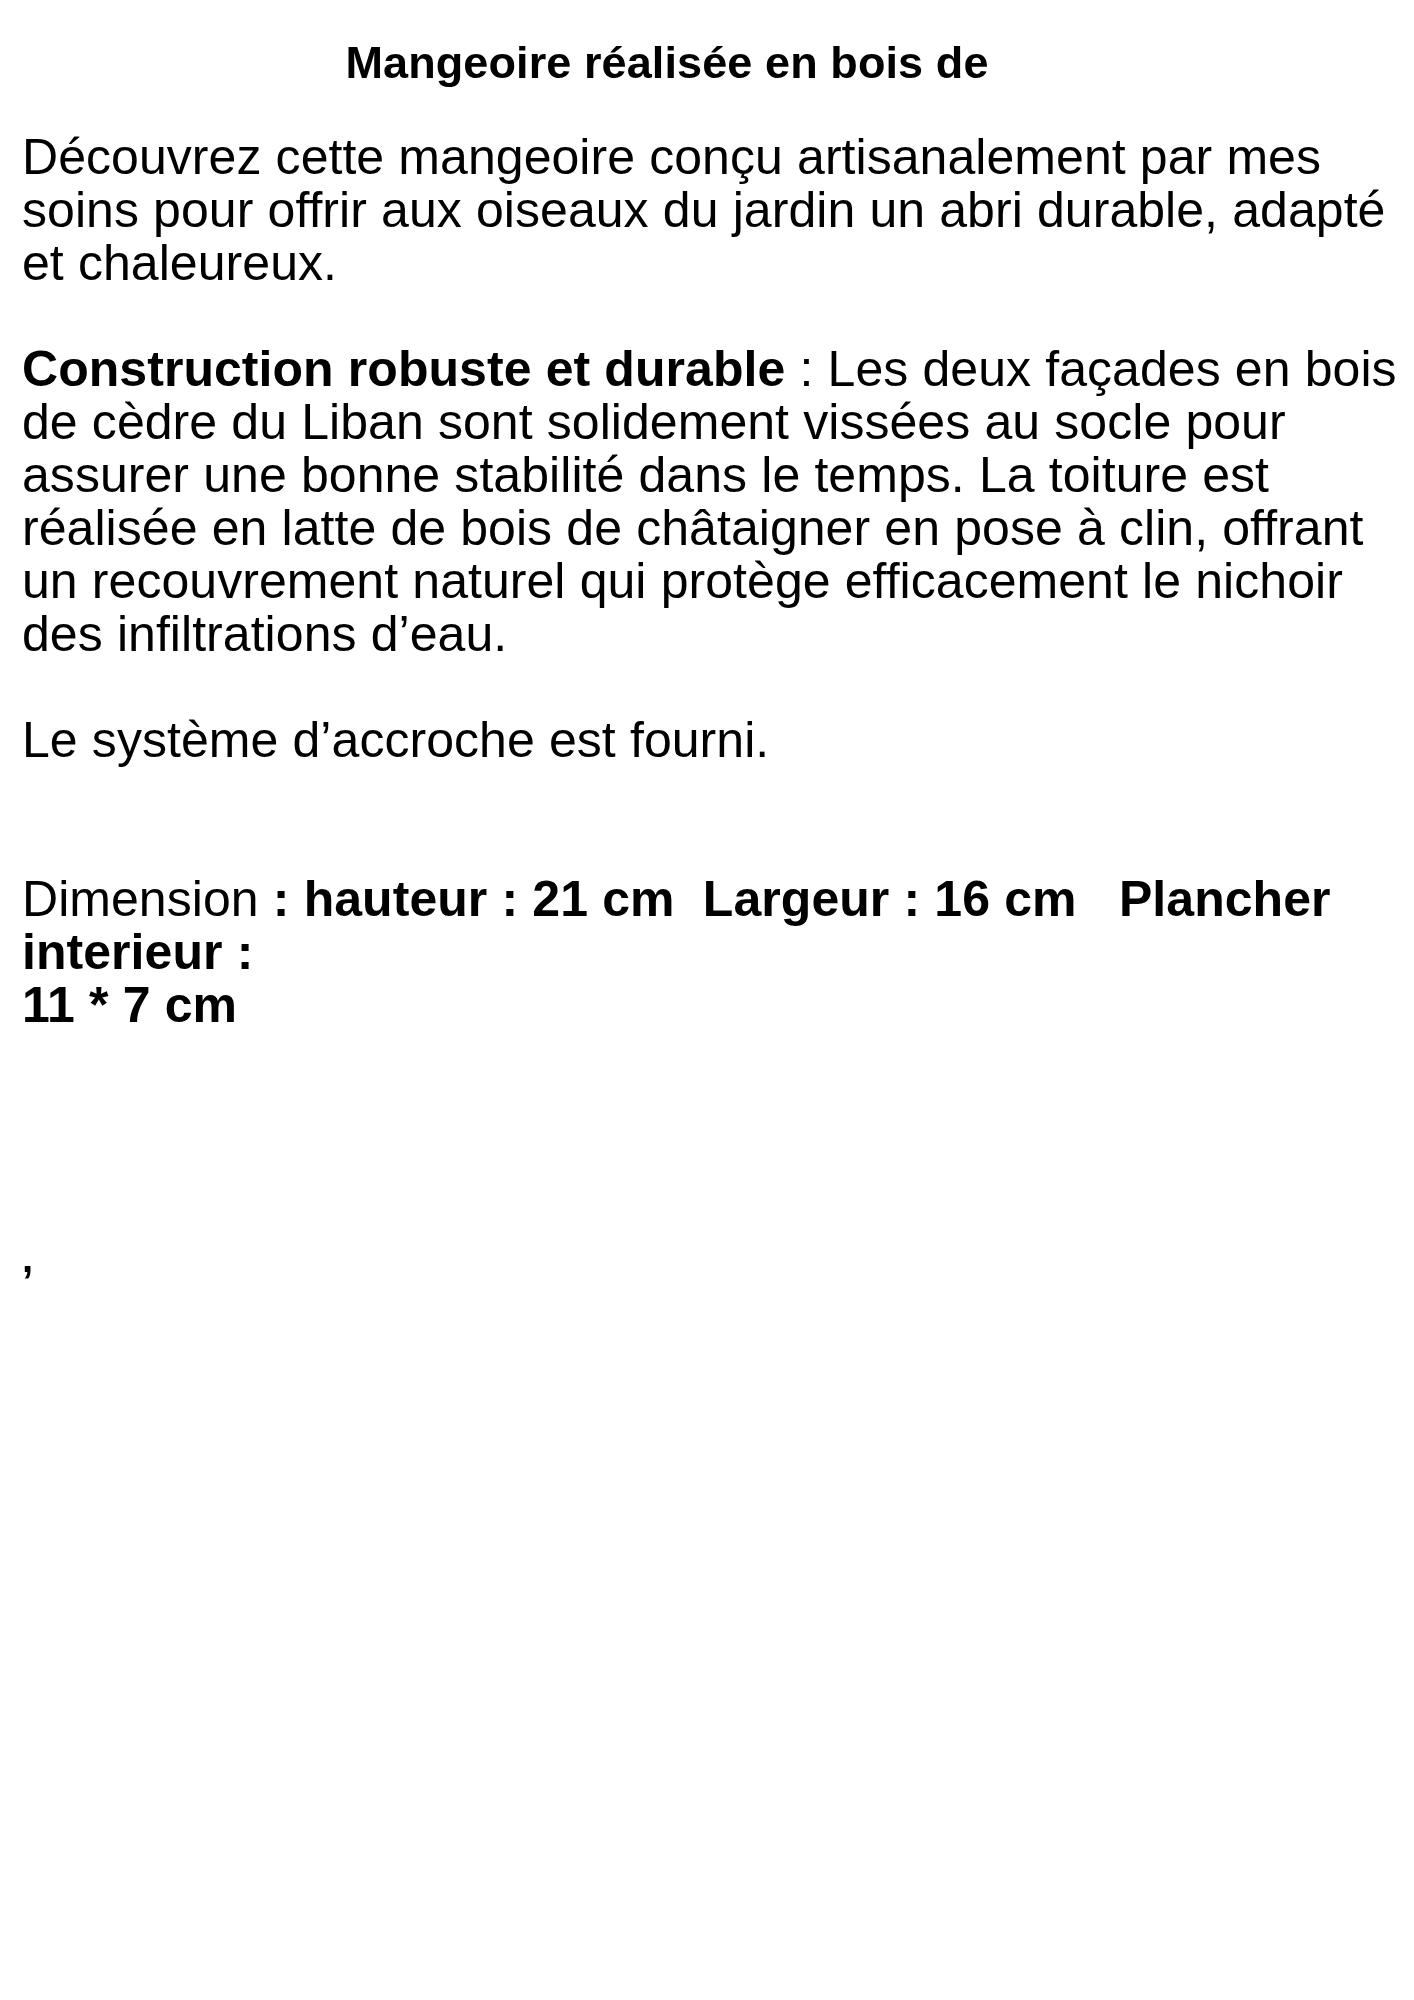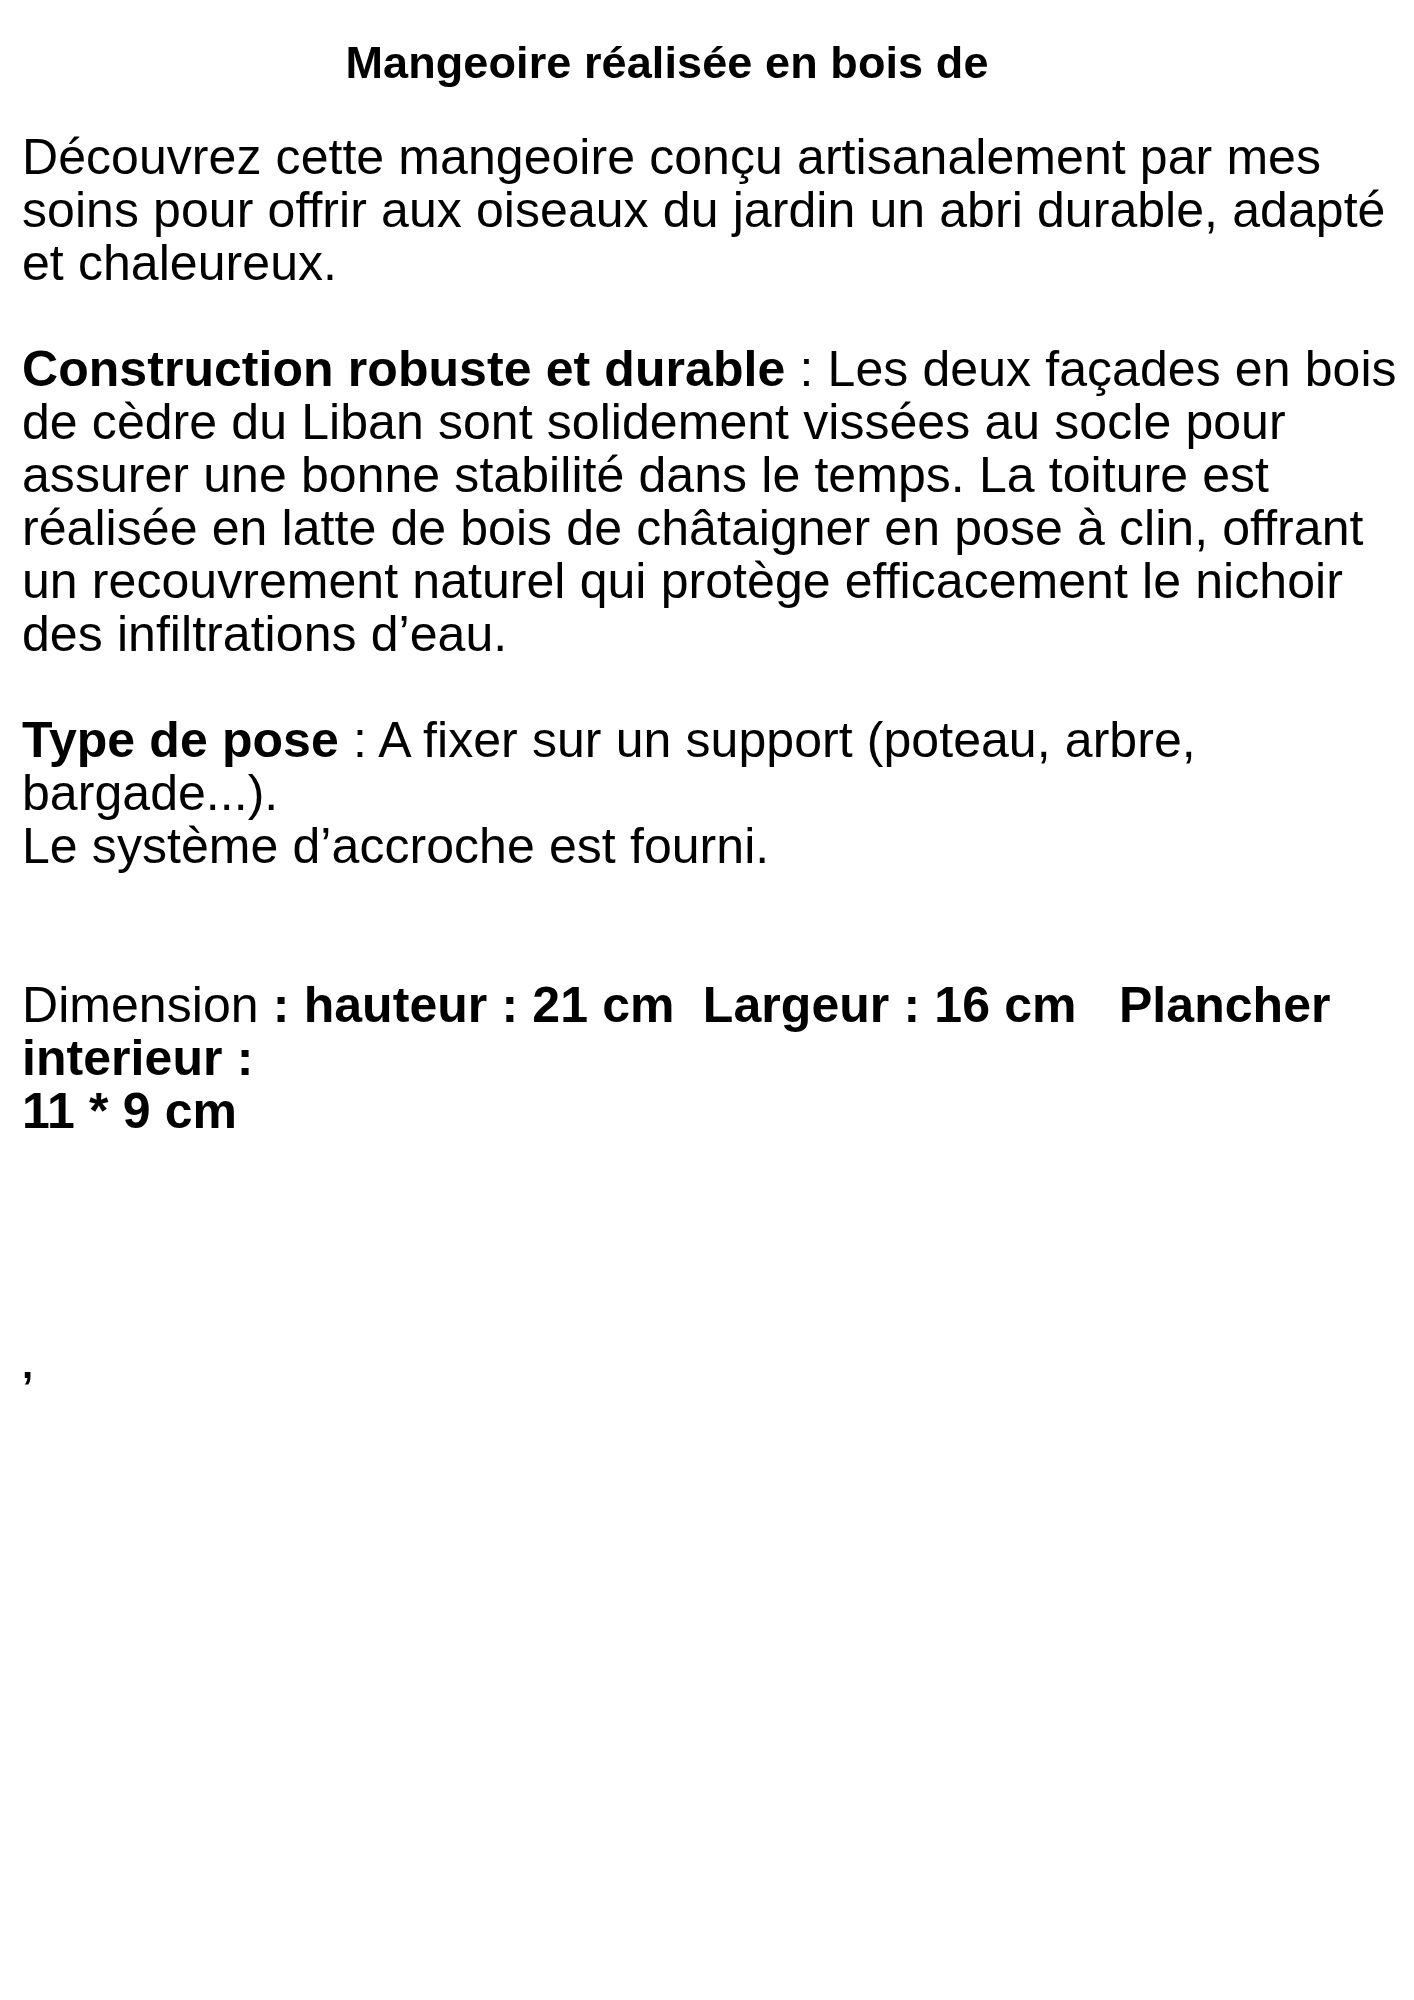--- a/index.html
+++ b/index.html
@@ -89,30 +89,29 @@
   <div class="body-block">
 
     <p class="para"><span>Découvrez cette mangeoire conçu artisanalement par mes soins pour offrir aux oiseaux du jardin un abri durable, adapté et chaleureux.</span></p>
 
     <span class="gap"></span>
 
     <p class="para"><span class="lead">Construction robuste et durable</span><span> : Les deux façades en bois de cèdre du Liban sont solidement vissées au socle pour assurer une bonne stabilité dans le temps. La toiture est réalisée en latte de bois de châtaigner en pose à clin, offrant un recouvrement naturel qui protège efficacement le nichoir des infiltrations d’eau.</span></p>
 
     <span class="gap"></span>
 
-    <p class="para"><span class="lead">Type de pose</span><span> : A fixer sur un support (poteau, arbre, bargade...).</span></p>
     <p class="para"><span>Le système d’accroche est fourni.</span></p>
 
     <span class="gap"></span>
 
 
     <span class="gap"></span>
 
     <p class="para"><span>Dimension</span><span class="lead nowrap-keep"> : hauteur : 21 cm  Largeur : 16 cm   Plancher interieur :</span></p>
-    <p class="para bold-all"><span>11 * 9 cm</span></p>
+    <p class="para bold-all"><span>11 * 7 cm</span></p>
 
   </div>
 
   <span class="spacer-tail"></span>
 
   <p class="tail-mark">,</p>
 
 </div>
 
 </body></html>

